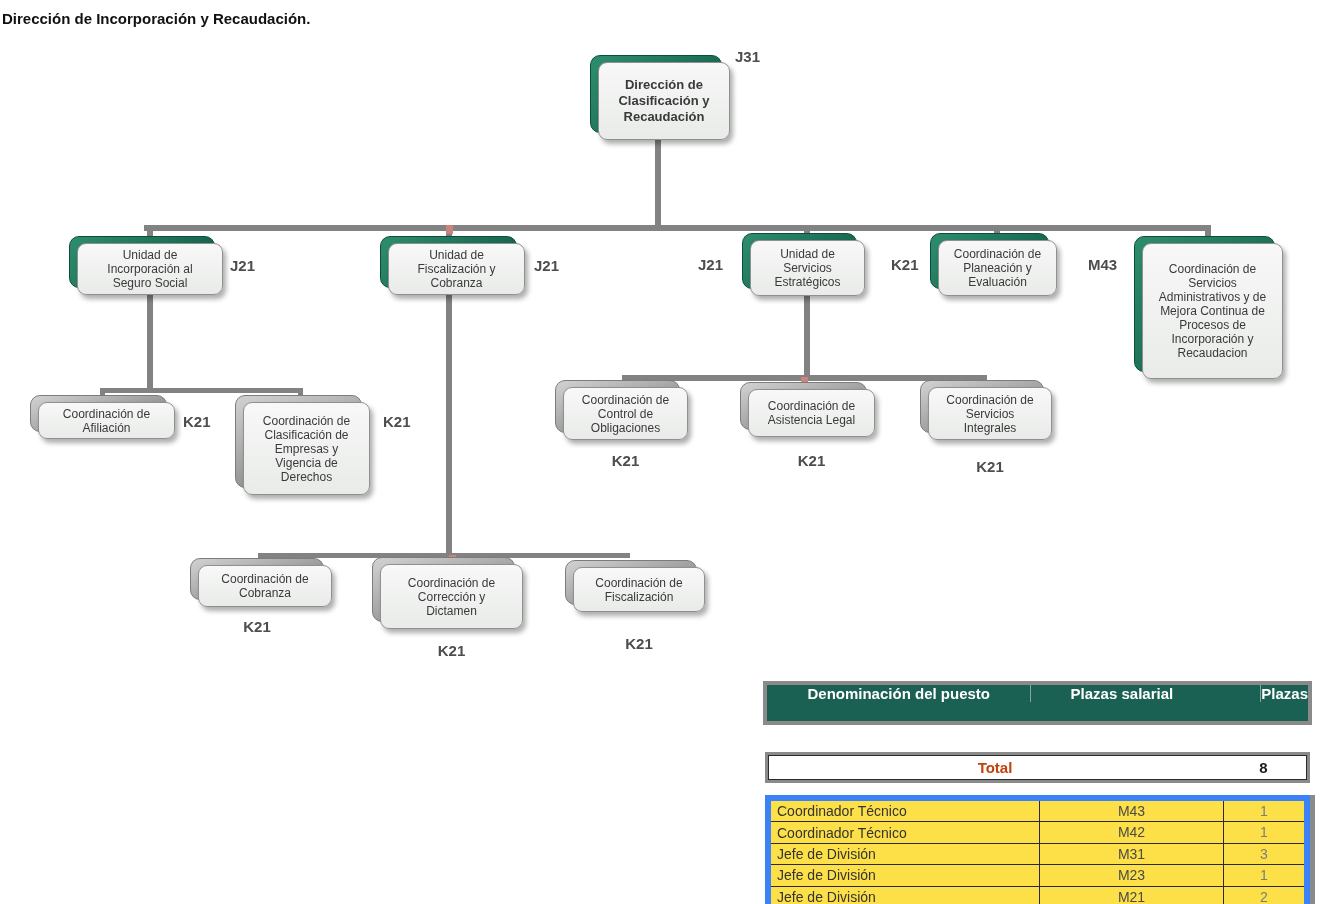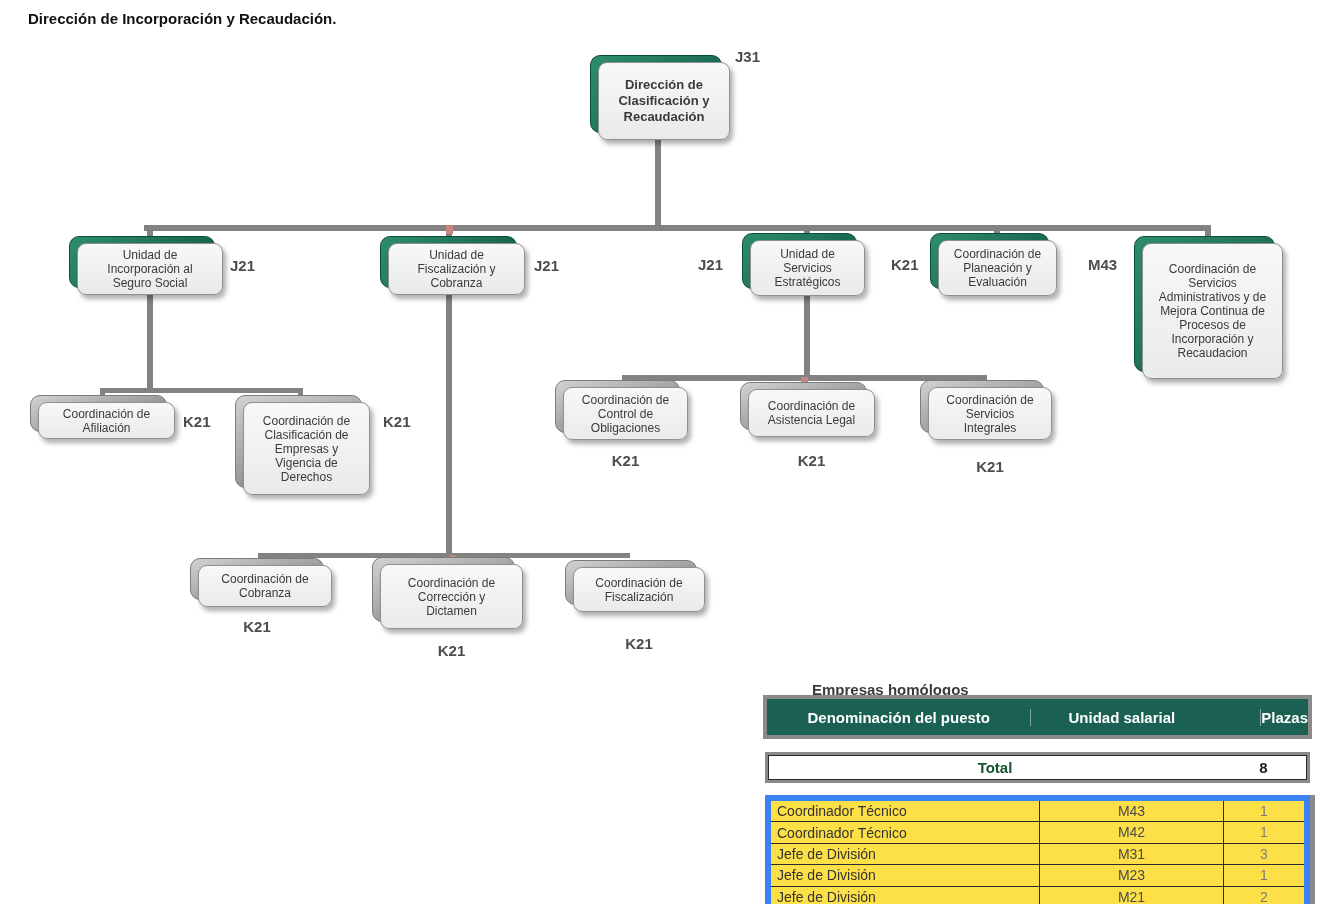--- a/index.html
+++ b/index.html
@@ -1,49 +1,49 @@
 <!DOCTYPE html>
 <html><head>
 <meta charset="utf-8">
 <style>
   html,body{margin:0;padding:0;background:#ffffff;}
   .canvas{position:relative;width:1324px;height:904px;background:#ffffff;
           font-family:"Liberation Sans",sans-serif;overflow:hidden;}
-  .doc-title{position:absolute;left:28px;top:10px;font-size:15px;font-weight:bold;color:#111;}
+  .doc-title{position:absolute;left:2px;top:10px;font-size:15px;font-weight:bold;color:#111;}
   
   .conn{position:absolute;background:#828282;}
   .tick{position:absolute;background:#c9847e;}
   
   .node{position:absolute;}
   .slab{position:absolute;left:-8px;top:-7px;width:100%;height:100%;border-radius:10px;box-sizing:border-box;}
   .green .slab{background:linear-gradient(135deg,#2e8d6e 0%,#15604b 85%);border:1px solid #0c4e3d;}
   .gray .slab{background:linear-gradient(160deg,#d2d2d2 0%,#8e8e8e 75%);border:1px solid #7c7c7c;}
   .face{position:relative;width:100%;height:100%;box-sizing:border-box;
         background:linear-gradient(180deg,#f7f8f7 0%,#e9ebe9 100%);
         border:1px solid #909090;border-radius:9px;
         box-shadow:3px 4px 5px rgba(0,0,0,0.32);
         display:flex;align-items:center;justify-content:center;text-align:center;
         font-size:12px;line-height:14px;color:#3a3a3a;white-space:pre-line;padding:2px;}
   .root .face{font-weight:bold;font-size:13px;line-height:16px;}
   .grade{position:absolute;font-weight:bold;font-size:15px;color:#4d4d4d;}
   .grade.ctr{text-align:center;}
   
   .tbl-title{position:absolute;left:812px;top:681px;font-size:15px;font-weight:bold;color:#3b3b3b;}
-  .tbl-header{position:absolute;left:763px;top:695px;width:549px;height:44px;box-sizing:border-box;
-              border:4px solid #8a8a8a;background:#1a6153;display:flex;align-items:center;}
+  .tbl-header{position:absolute;left:763px;top:681px;width:549px;height:44px;box-sizing:border-box;
+              border:4px solid #8a8a8a;background:#1a6153;display:flex;align-items:flex-start;}
   .tbl-header .th{display:flex;align-items:center;justify-content:center;
                   color:#ffffff;font-weight:bold;font-size:15px;}
   .th1{width:268px;}
   .th2{width:184px;border-left:1px solid rgba(255,255,255,0.45);}
   .th3{flex:1;border-left:1px solid rgba(255,255,255,0.45);margin-left:48px;}
   .tbl-total{position:absolute;left:765px;top:752px;width:545px;height:31px;box-sizing:border-box;
              border:3px solid #8a8a8a;background:#8a8a8a;}
   .tbl-total .inner{height:100%;box-sizing:border-box;border:1px solid #2b2b2b;background:#ffffff;
                     display:flex;align-items:center;}
-  .tc1{width:452px;text-align:center;font-weight:bold;font-size:15px;color:#14532d;}
+  .tc1{width:452px;text-align:center;font-weight:bold;font-size:15px;color:#c2410c;}
   .tc2{flex:1;text-align:center;font-weight:bold;font-size:15px;color:#1c1c1c;}
   .tbl-data{position:absolute;left:765px;top:795px;width:550px;box-sizing:border-box;
             border-right:5px solid #8a8a8a;border-bottom:5px solid #8a8a8a;}
   .tbl-data .grid{border:6px solid #3b82f6;background:#fde047;}
   .trow{display:flex;height:20.4px;align-items:center;font-size:14px;}
   .trow + .trow{border-top:1px solid #2b2b2b;}
   .td1{width:268px;box-sizing:border-box;padding-left:6px;color:#333333;text-align:left;}
   .td2{width:184px;box-sizing:border-box;border-left:1px solid #2b2b2b;text-align:center;color:#4a4a4a;align-self:stretch;line-height:20px;}
   .td3{flex:1;box-sizing:border-box;border-left:1px solid #2b2b2b;text-align:center;color:#7d7d7d;align-self:stretch;line-height:20px;}
 </style>
@@ -184,21 +184,21 @@
     <div class="slab"></div>
     <div class="face">Coordinación de
 Fiscalización</div>
   </div>
   <span class="grade ctr" style="left:573px;top:635px;width:132px;">K21</span>
 
   <div class="tbl-title">Empresas homólogos</div>
 
   <div class="tbl-header">
     <div class="th th1">Denominación del puesto</div>
-    <div class="th th2">Unidad salarial</div>
+    <div class="th th2">Plazas salarial</div>
     <div class="th th3">Plazas</div>
   </div>
 
   <div class="tbl-total">
     <div class="inner">
       <div class="tc1">Total</div>
       <div class="tc2">8</div>
     </div>
   </div>
 

